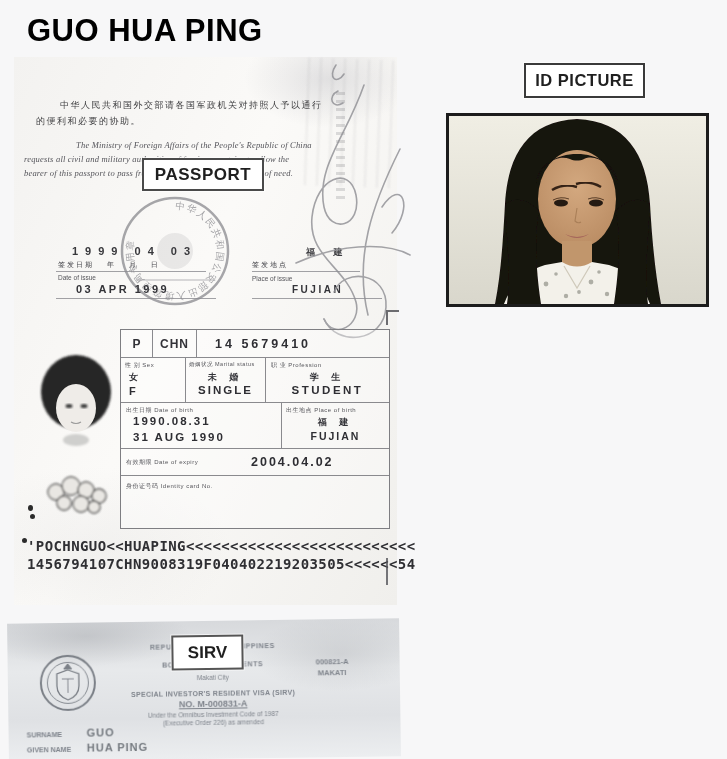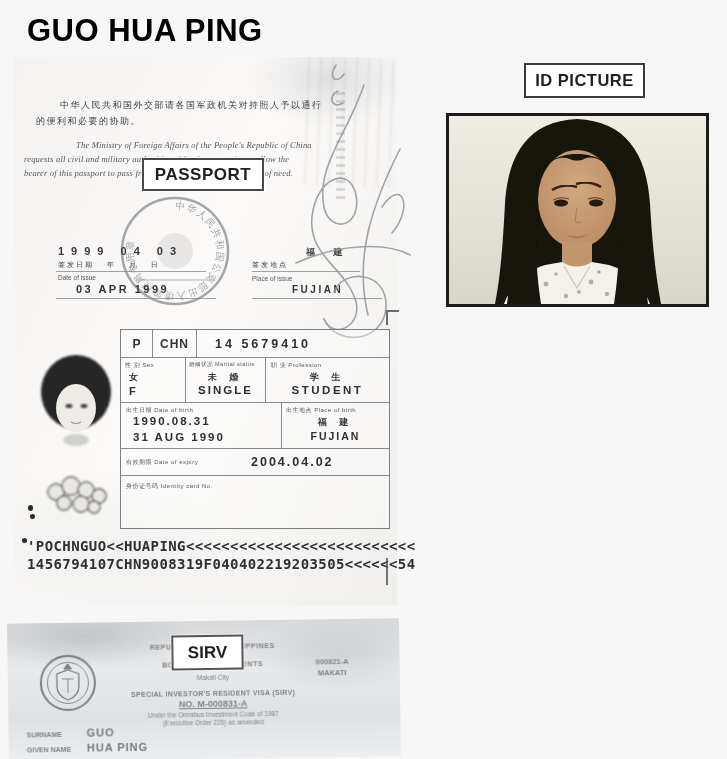--- a/index.html
+++ b/index.html
@@ -36,21 +36,21 @@
   .en-notice{
     color:#54545a;font-size:8.5px;font-style:italic;white-space:nowrap;
     font-family:"Liberation Serif",serif;filter:blur(.35px);letter-spacing:.2px;
   }
   .label-box{
     background:#fff;border:2px solid #4a4a4a;display:flex;align-items:center;justify-content:center;
     font-weight:bold;color:#1f1f1f;box-shadow:0 0 0 1px rgba(255,255,255,.6);
   }
   .pp-label{left:128px;top:101px;width:118px;height:29px;font-size:17px;letter-spacing:.5px;}
   
-  .iss-num{left:44px;top:188px;font-size:11px;font-weight:bold;color:#38383c;letter-spacing:7px;white-space:nowrap;filter:blur(.3px);}
+  .iss-num{left:58px;top:188px;font-size:11px;font-weight:bold;color:#38383c;letter-spacing:7px;white-space:nowrap;filter:blur(.3px);}
   .iss-cn{left:44px;top:203px;font-size:7px;color:#45454a;letter-spacing:2px;white-space:nowrap;filter:blur(.3px);}
   .iss-en{left:44px;top:217px;font-size:6.5px;color:#55555a;white-space:nowrap;filter:blur(.25px);}
   .iss-val{left:62px;top:226px;font-size:11px;font-weight:bold;color:#333338;letter-spacing:2.5px;white-space:nowrap;filter:blur(.3px);}
   .rule{height:1px;background:#8b8b90;opacity:.8;}
   .plc-cn{left:238px;top:203px;font-size:7px;color:#45454a;letter-spacing:2px;filter:blur(.3px);}
   .plc-en{left:238px;top:218px;font-size:6.5px;color:#55555a;filter:blur(.25px);}
   .plc-fj-cn{left:292px;top:189px;font-size:9px;font-weight:bold;color:#3c3c40;letter-spacing:8px;filter:blur(.4px);}
   .plc-val{left:278px;top:227px;font-size:10px;font-weight:bold;color:#333338;letter-spacing:2.5px;filter:blur(.3px);}
   
   .pp-table{

